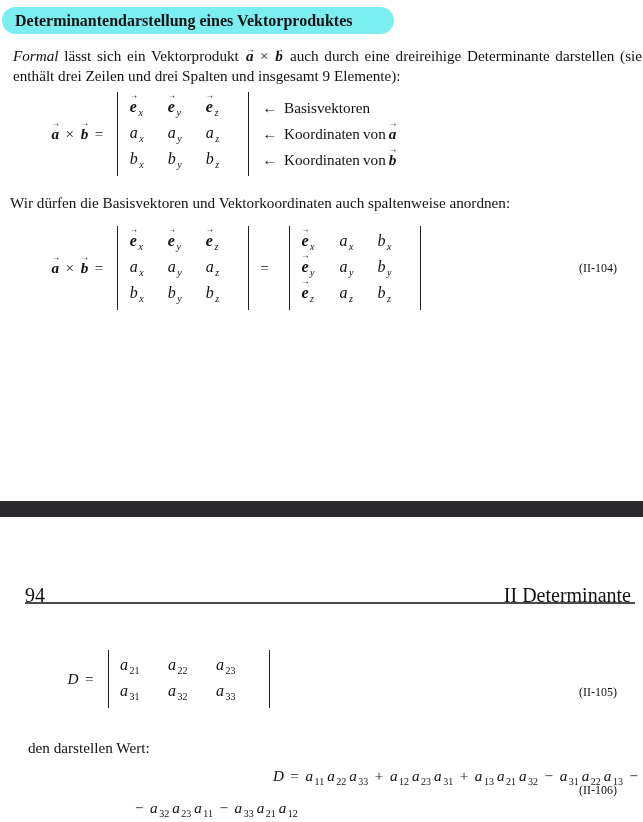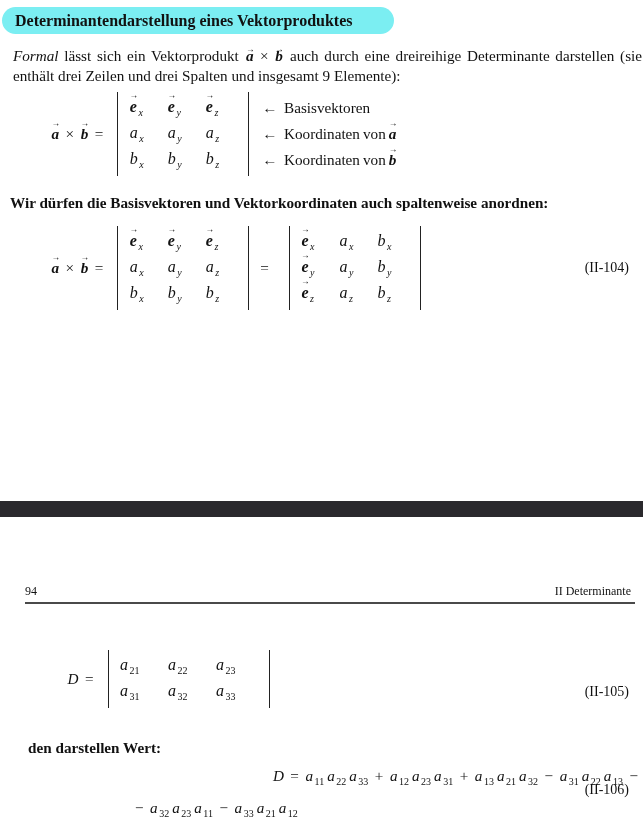--- a/index.html
+++ b/index.html
@@ -13,21 +13,21 @@
   .pill{
     position:absolute;left:2px;top:7px;width:392px;height:27px;
     border-radius:14px;display:flex;align-items:center;
     padding-left:13px;box-sizing:border-box;background:#7beef2;
   }
   .pill .title{font-weight:bold;font-size:16px;white-space:nowrap;}
 
   
   .intro{position:absolute;left:5px;top:38px;width:629px;margin:8px;
          font-size:15.2px;line-height:20px;text-align:justify;}
-  .line{position:absolute;margin:0;font-size:15.2px;white-space:nowrap;font-weight:bold;}
+  .line{position:absolute;margin:0;font-size:15.2px;white-space:nowrap;}
   #spaltenweise{left:10px;top:194px;}
   #def-line{left:28px;top:629px;}
   #wert-line{left:28px;top:739px;}
 
   
   .eq{position:absolute;}
   .eq-row{display:flex;align-items:center;}
   #eq-basis{left:50px;top:92px;}
   #eq-104{left:0;right:0;top:226px;height:84px;}
   #eq-104 .eq-row{padding-left:50px;}
@@ -48,28 +48,28 @@
   .m{font-size:15.2px;}
   .lhs{display:inline-flex;align-items:center;white-space:nowrap;}
   .mid-eq{margin:0 6px;}
   .t{display:inline-block;margin:0 1.5px;}
   .op{margin:0 5px;}
   i{font-style:italic;}
   sub{font-size:10px;margin-left:1.5px;}
   .vec{position:relative;display:inline-block;font-style:italic;font-weight:bold;}
   .vec .arr{position:absolute;left:55%;transform:translateX(-50%);top:-7.5px;
             font-size:8.5px;font-weight:normal;font-style:normal;letter-spacing:0;}
-  .eq-num{position:absolute;right:14px;top:50%;transform:translateY(-50%);font-size:14px;}
+  .eq-num{position:absolute;right:26px;top:50%;transform:translateY(-50%);font-size:12px;}
 
   
   .divider{position:absolute;left:0;top:501px;width:100%;height:16px;background:#2a292d;}
 
   
   .running-head{position:absolute;left:25px;right:12px;top:584px;
-                display:flex;justify-content:space-between;font-size:12px;}
+                display:flex;justify-content:space-between;font-size:20px;}
   .head-rule{position:absolute;left:25px;right:8px;top:602px;height:2px;background:#4a4a4a;}
 </style>
 </head>
 <body>
 
 <div class="page">
 
   <div class="pill" style="background: rgb(123, 238, 242);">
     <span class="title">Determinantendarstellung eines Vektorproduktes</span>
   </div>

